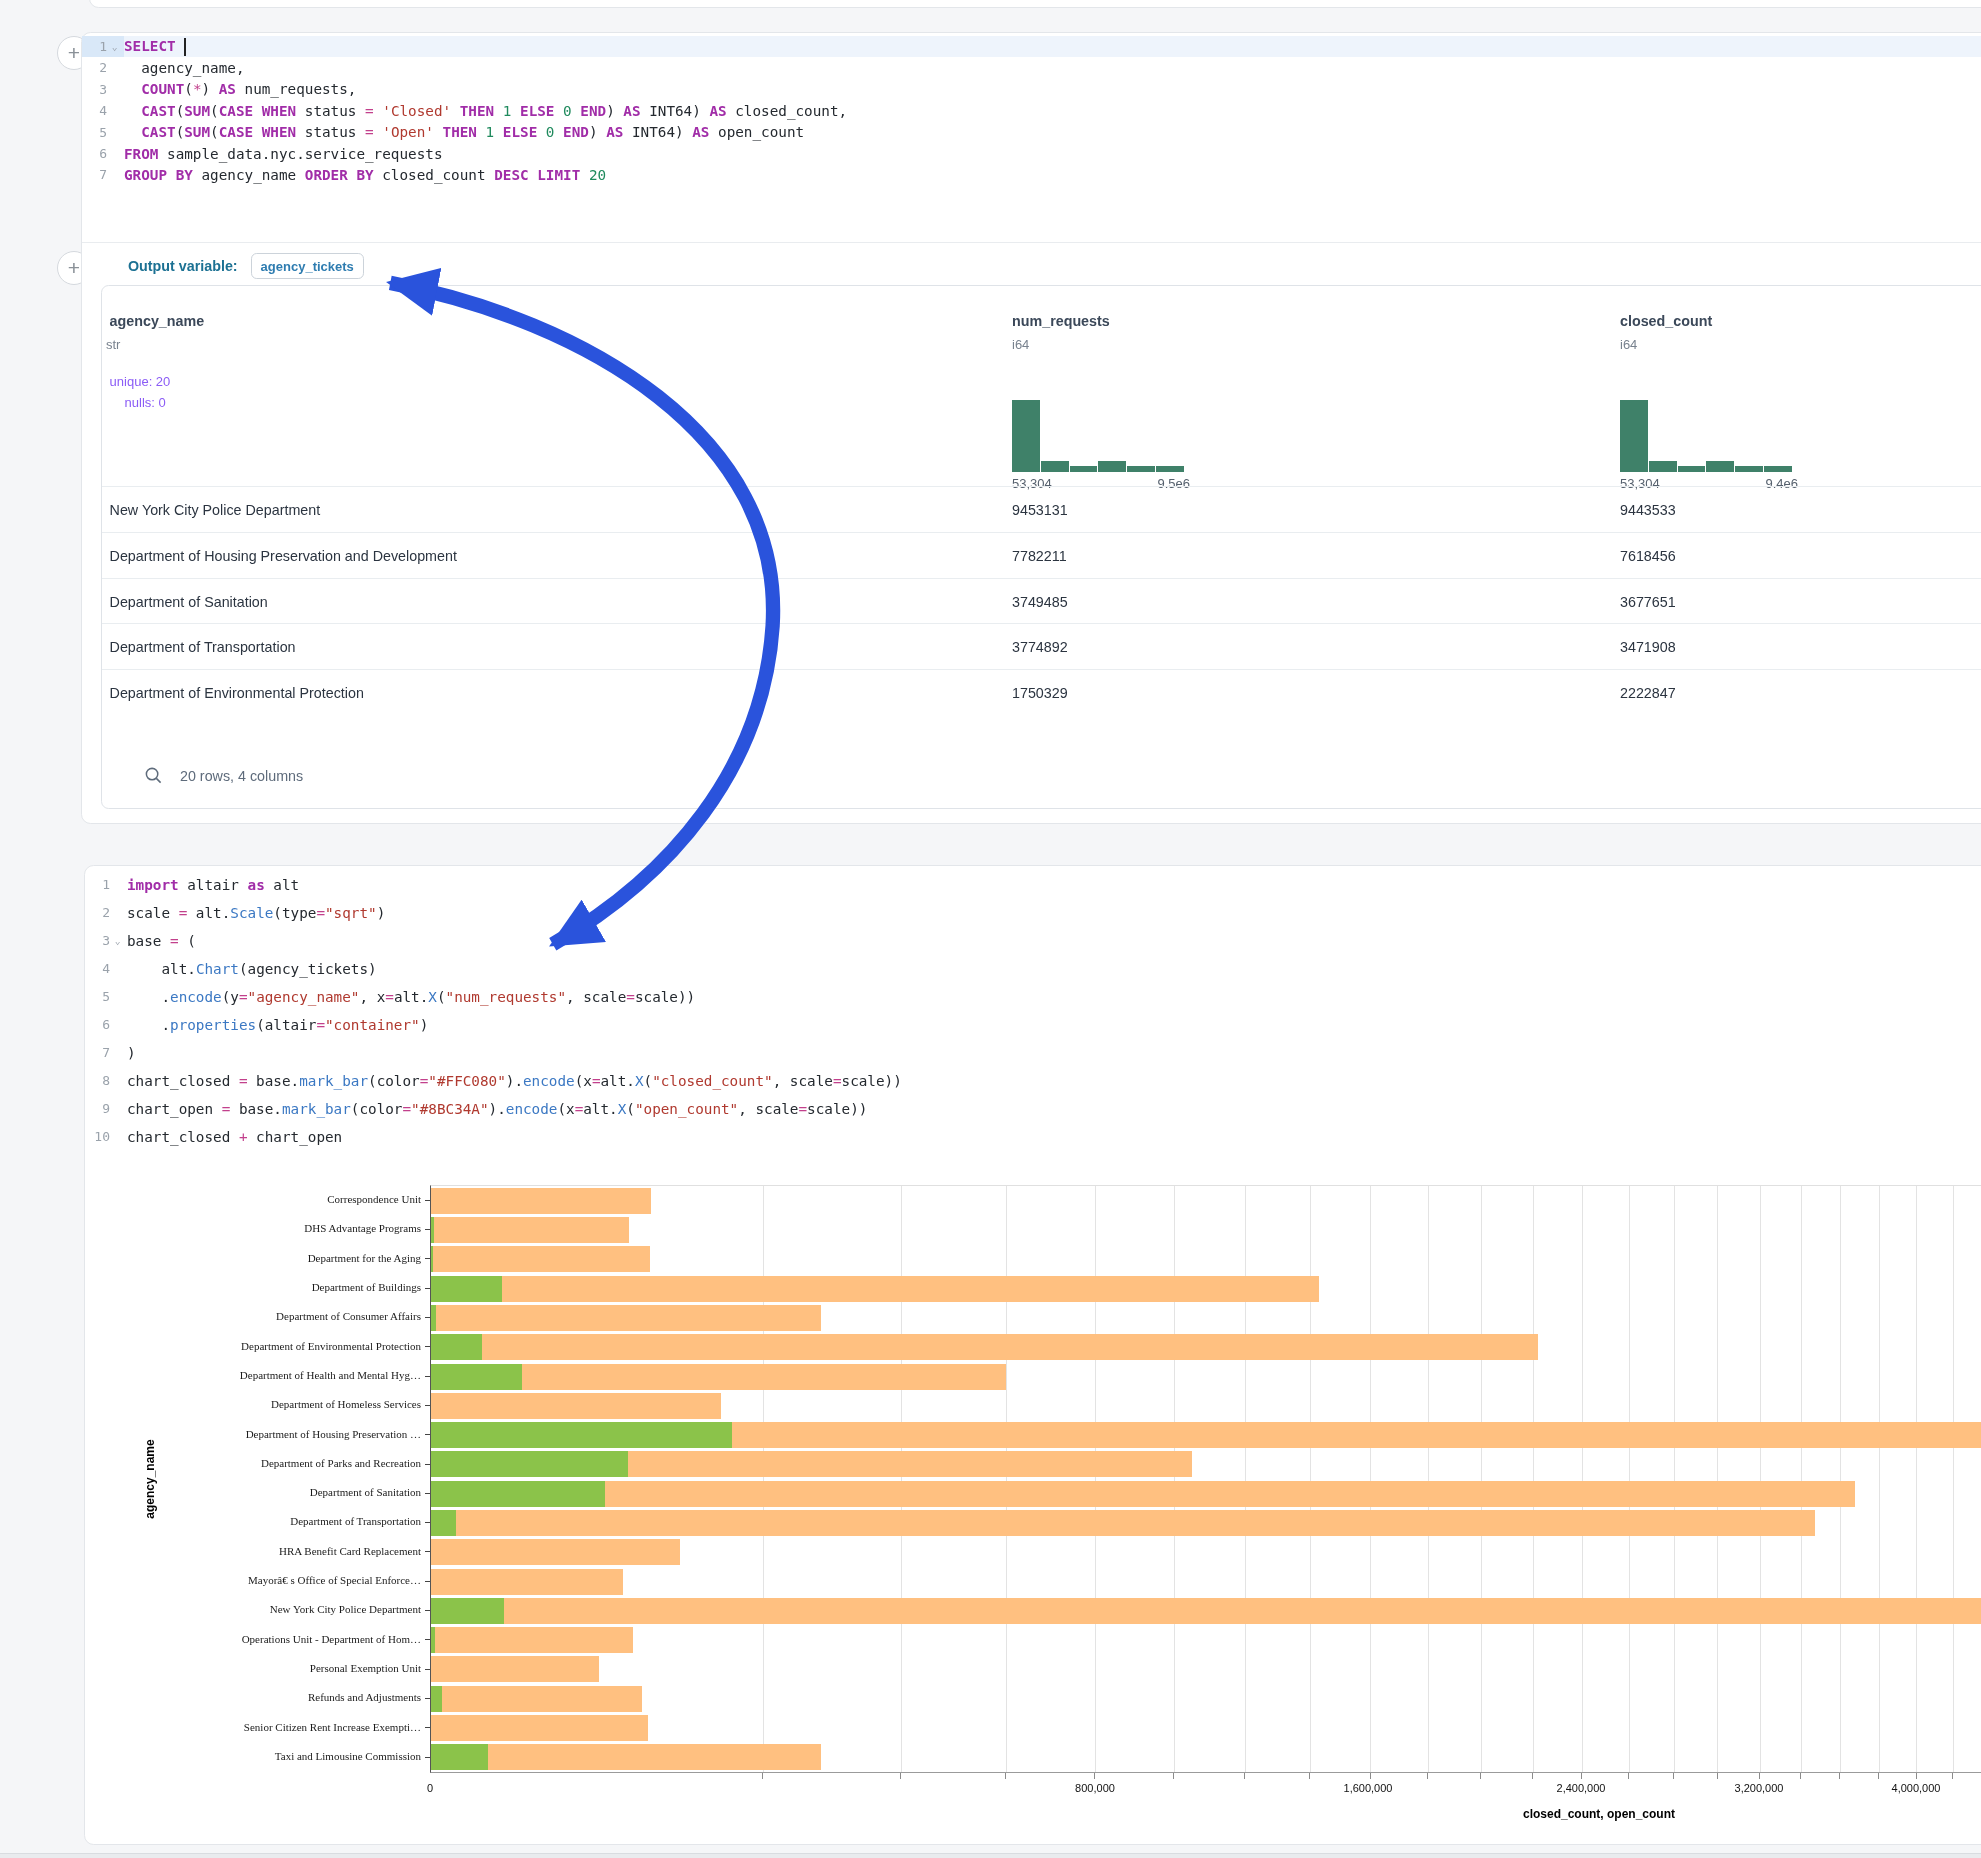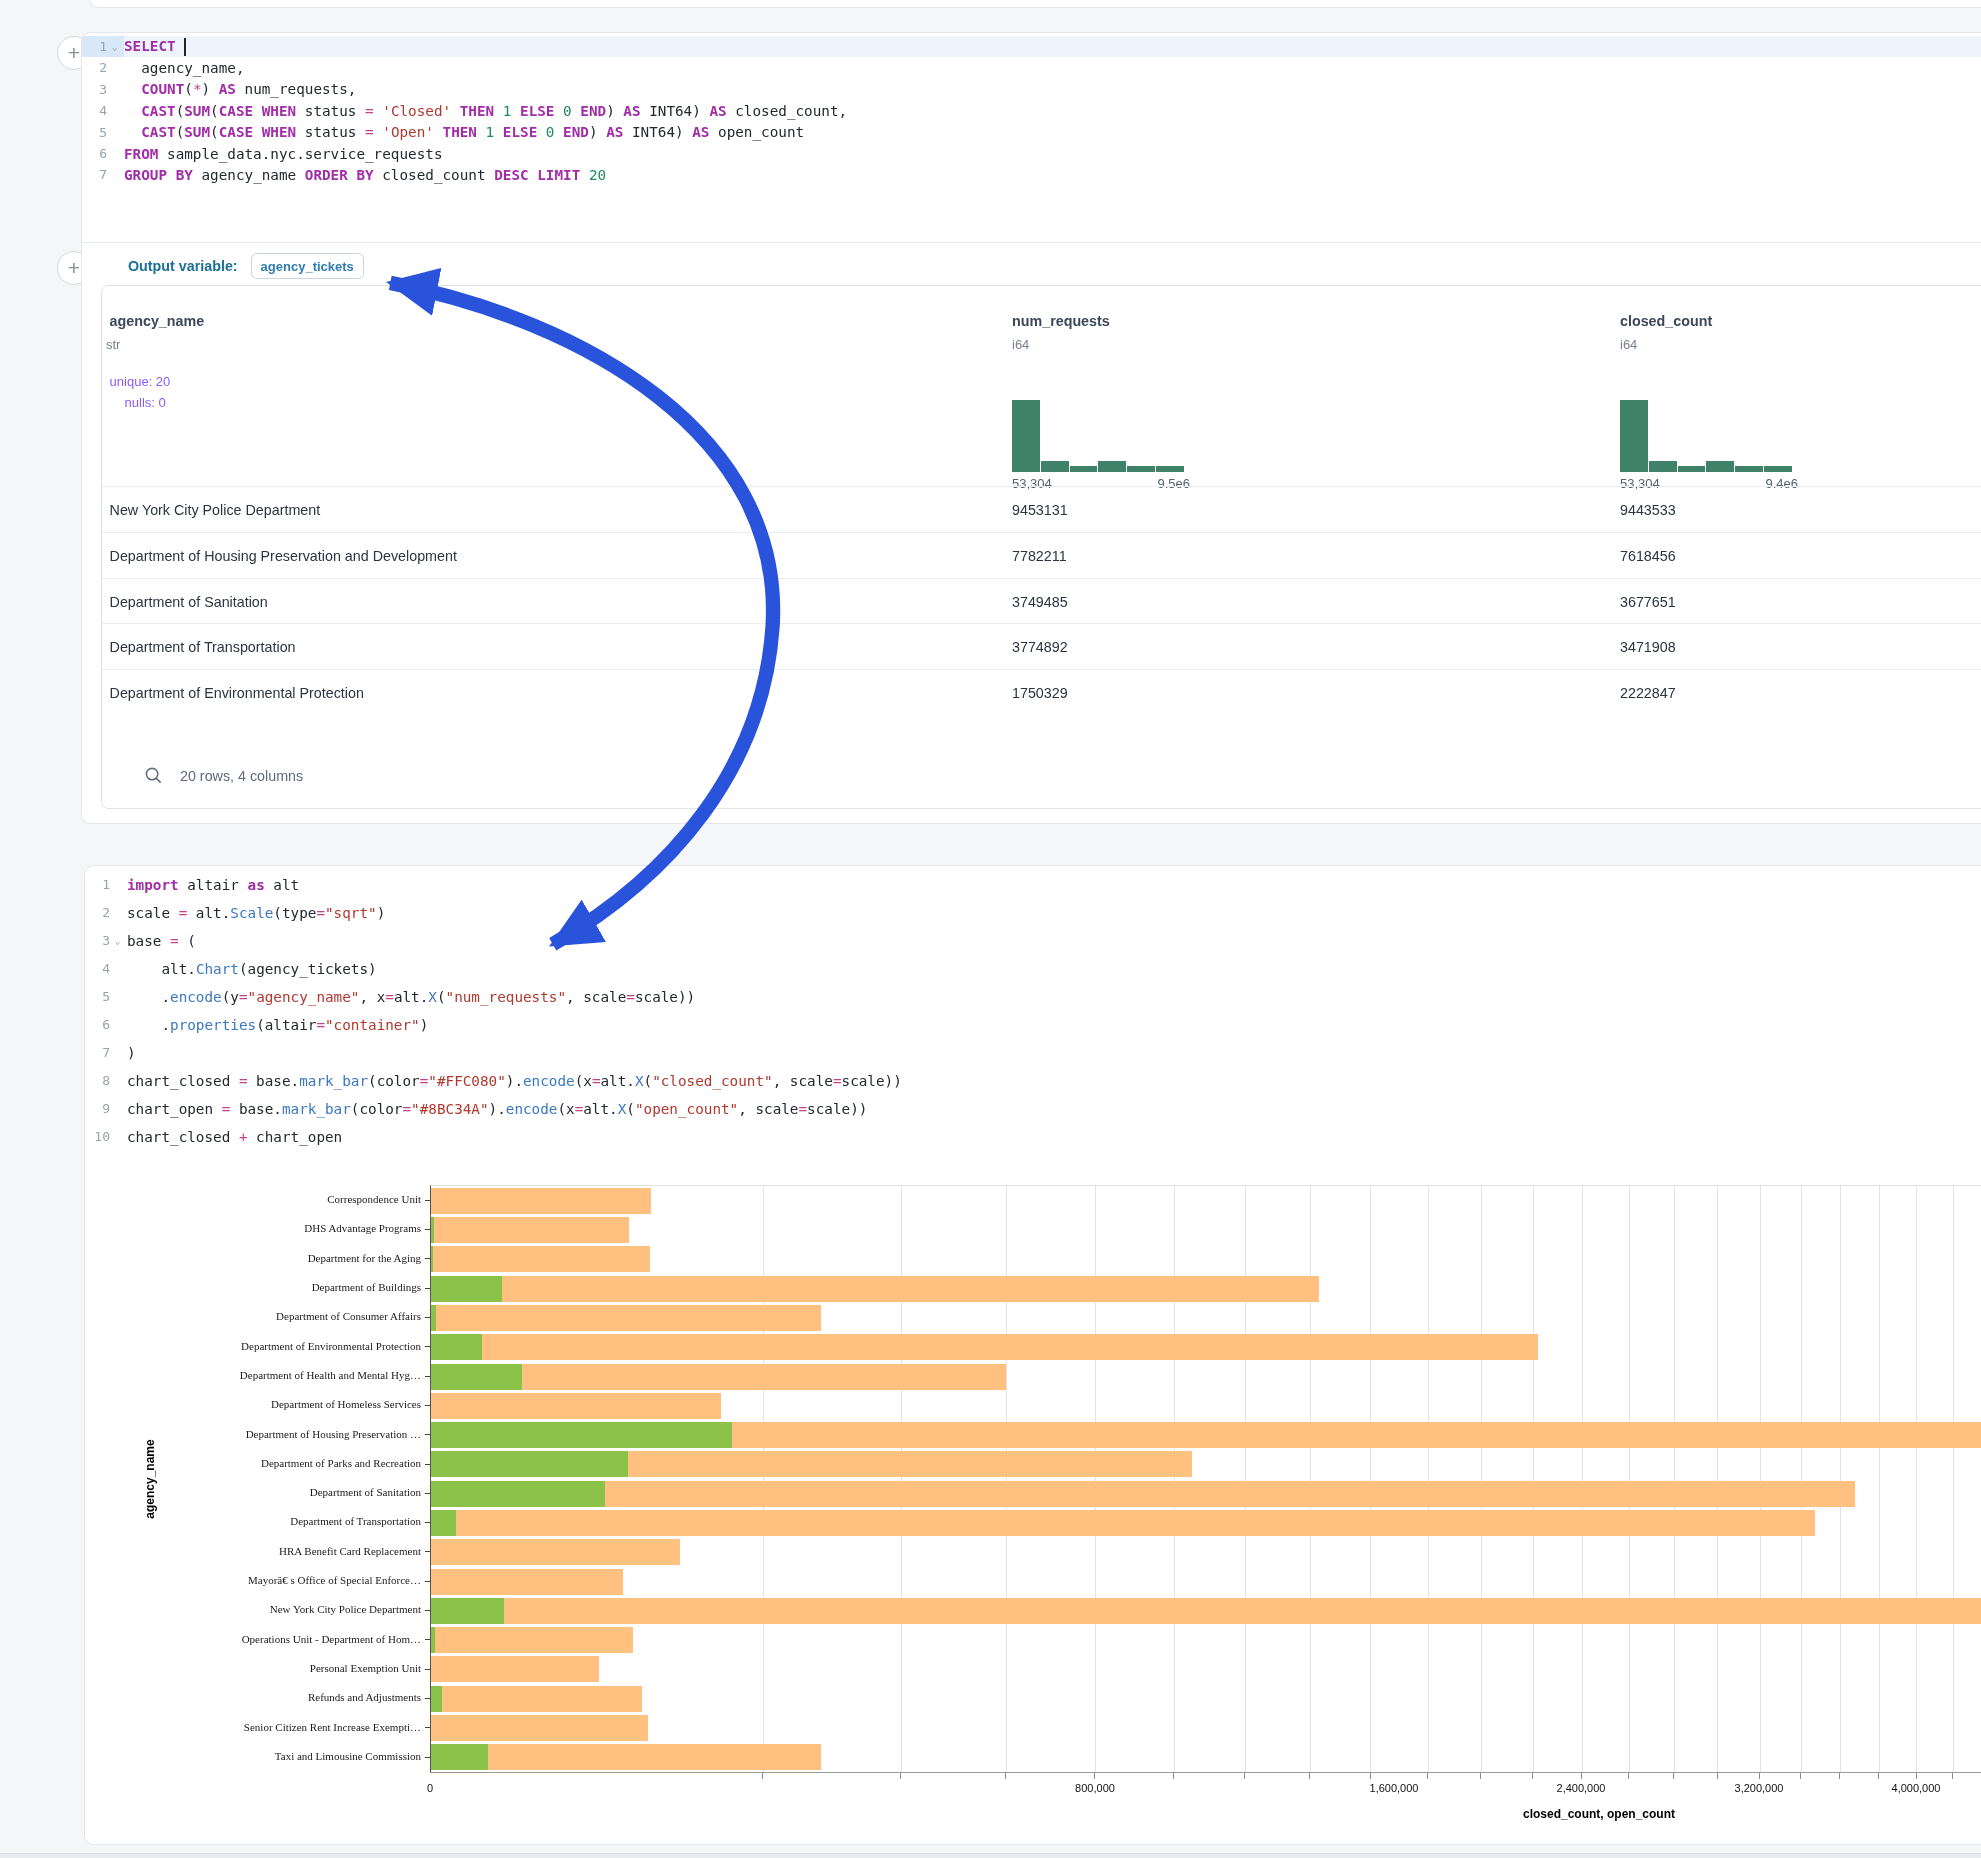--- a/index.html
+++ b/index.html
@@ -402,21 +402,21 @@
         <div class="xtickmark" style="left: 1588px;"></div>
         <div class="xtickmark" style="left: 1632px;"></div>
         <div class="xtickmark" style="left: 1674px;"></div>
         <div class="xtickmark" style="left: 1715px;"></div>
         <div class="xtickmark" style="left: 1754px;"></div>
         <div class="xtickmark" style="left: 1793px;"></div>
         <div class="xtickmark" style="left: 1831px;"></div>
         <div class="xtickmark" style="left: 1867px;"></div>
         <div class="xlab" style="left: 278px;">0</div>
         <div class="xlab" style="left: 943px;">800,000</div>
-        <div class="xlab" style="left: 1242px;">1,600,000</div>
+        <div class="xlab" style="left: 1216px;">1,600,000</div>
         <div class="xlab" style="left: 1429px;">2,400,000</div>
         <div class="xlab" style="left: 1607px;">3,200,000</div>
         <div class="xlab" style="left: 1764px;">4,000,000</div>
       </div>
     <div id="xtitle">closed_count, open_count</div>
   </div>
 
   <svg id="arrow" width="1982" height="1858" viewBox="0 0 2073 1944">
     <defs>
       <marker id="ah" orient="auto-start-reverse" markerWidth="3.6" markerHeight="3.4" refX="3.3" refY="1.7">

